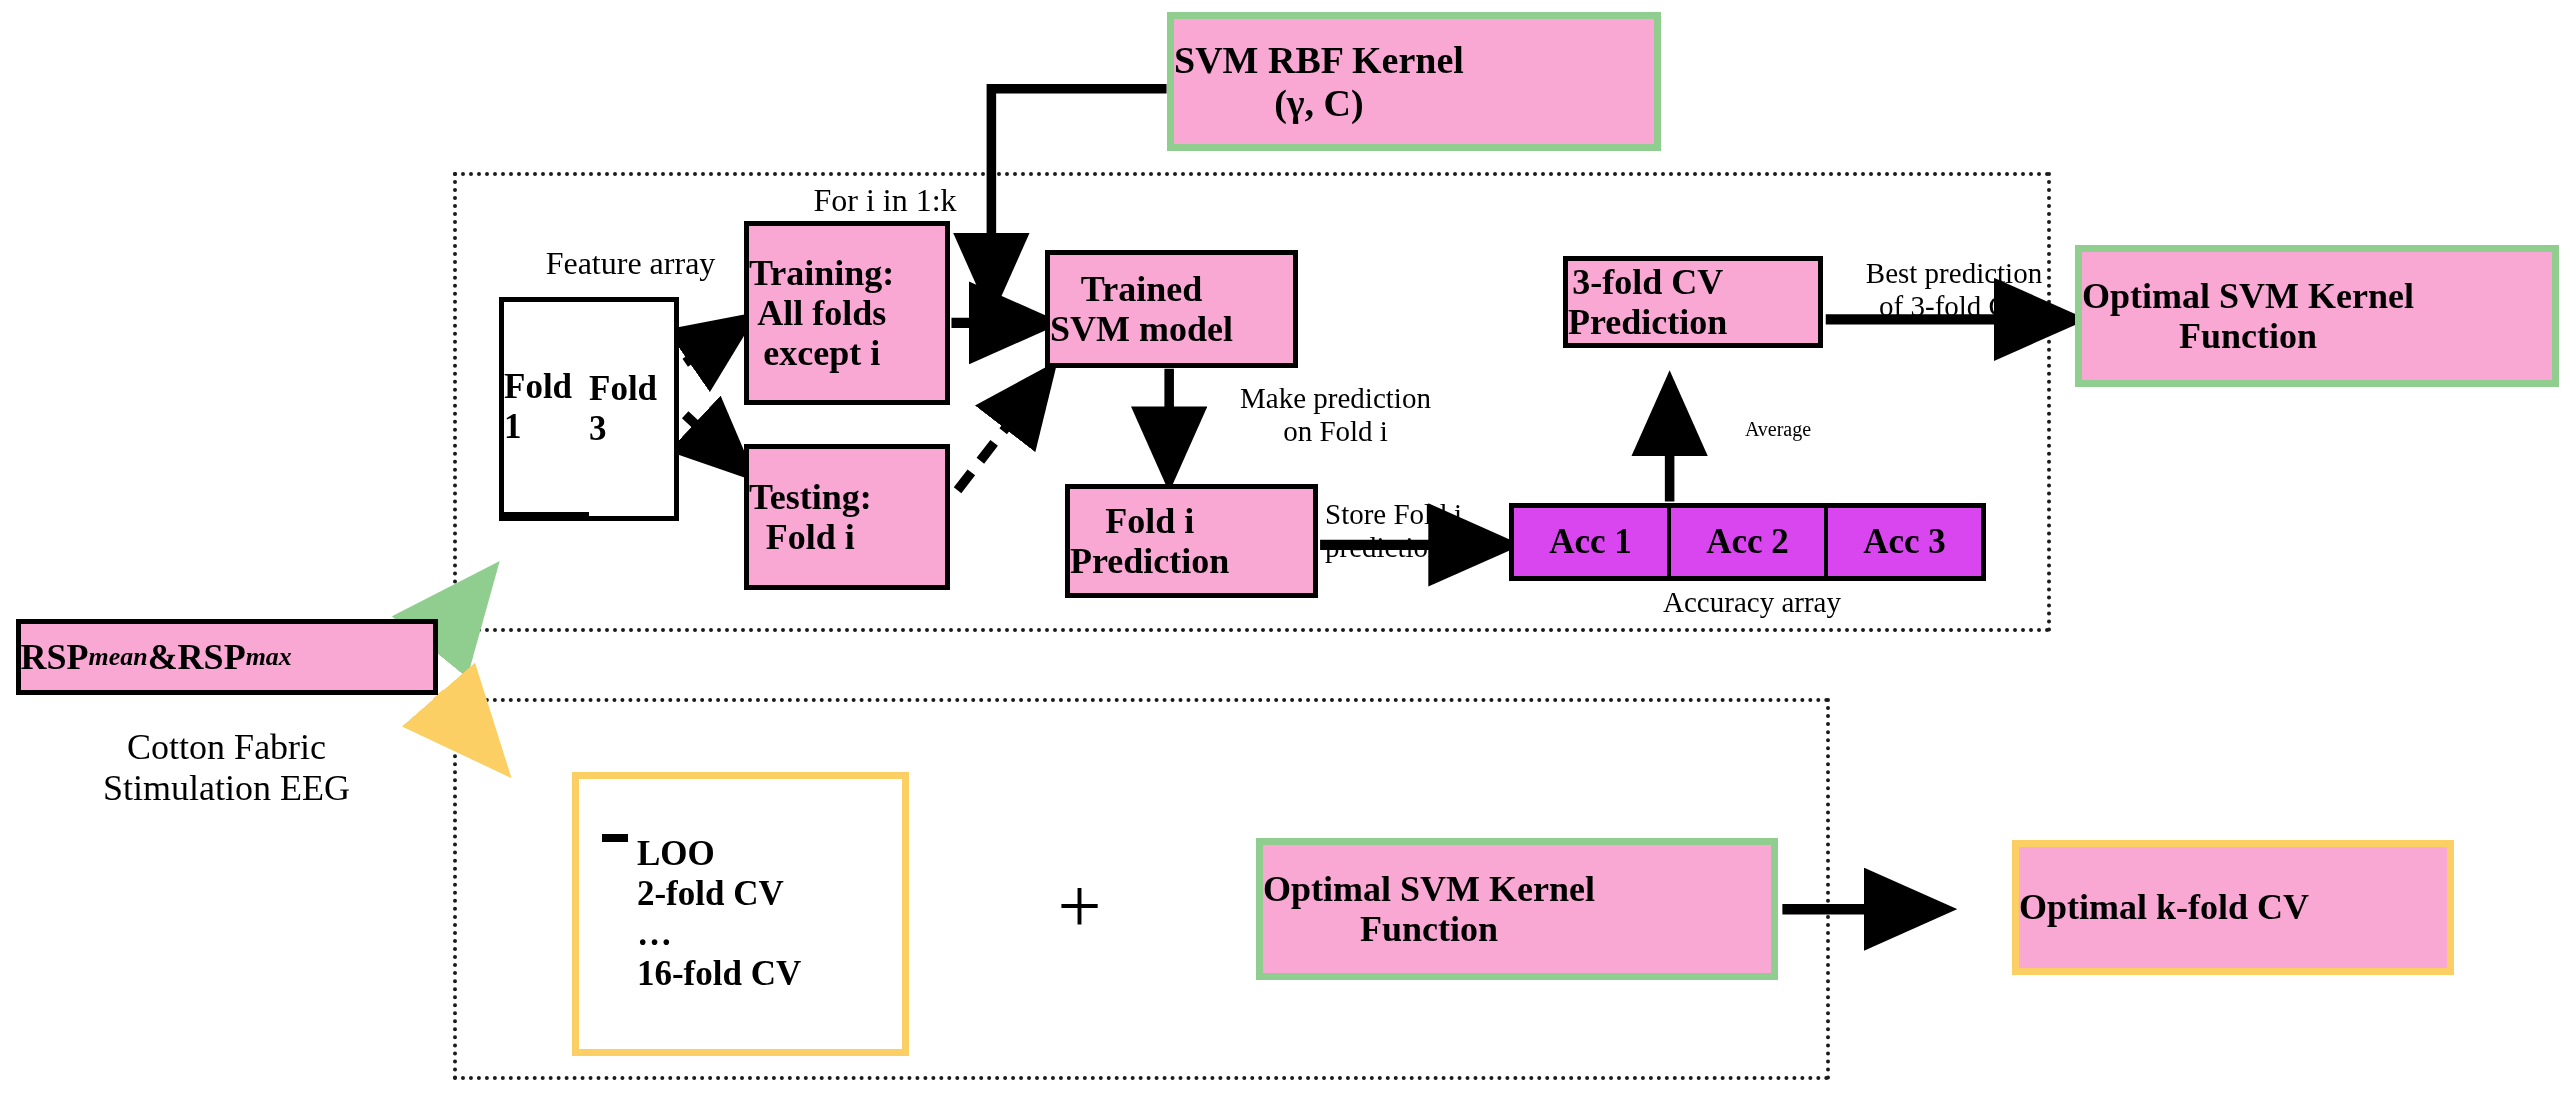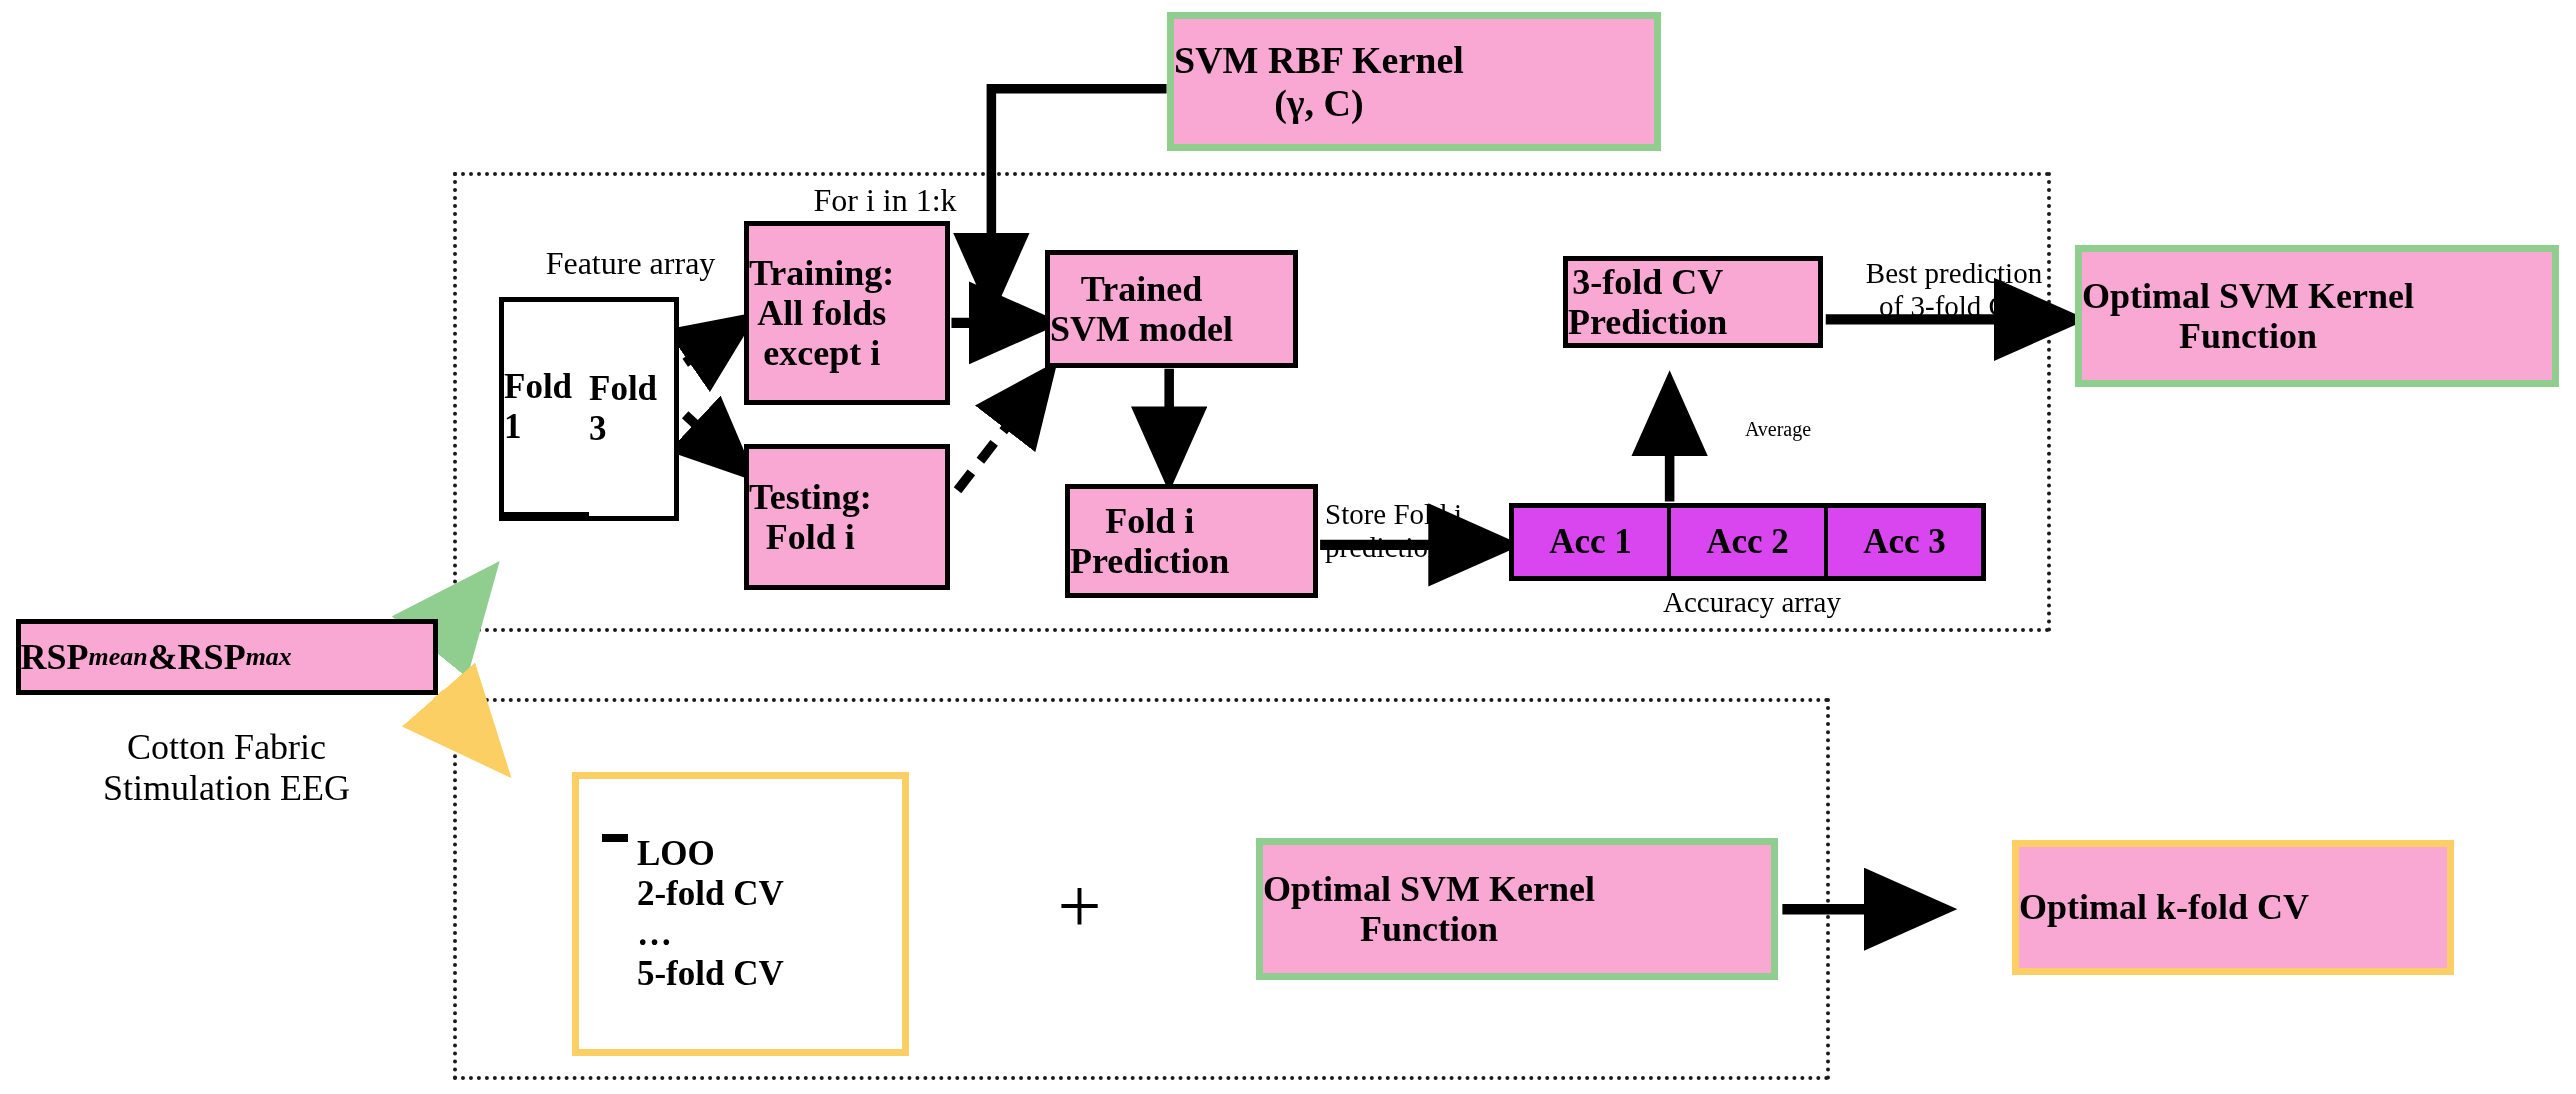--- a/index.html
+++ b/index.html
@@ -122,20 +122,22 @@
 except i</div>
 
   <div class="node blk" style="left:744px;top:444px;width:206px;height:146px;font-size:36px;
               white-space:pre-line;">Testing:
 Fold i</div>
 
   <div class="node blk" style="left:1045px;top:250px;width:253px;height:118px;font-size:36px;
               white-space:pre-line;">Trained
 SVM model</div>
 
+  <div class="lbl" style="left:1188px;top:382px;width:295px;font-size:29px;text-align:center;">Make prediction
+on Fold i</div>
 
   <div class="node blk" style="left:1065px;top:484px;width:253px;height:114px;font-size:36px;
               white-space:pre-line;">Fold i
 Prediction</div>
 
   <div class="lbl" style="left:1325px;top:498px;width:199px;font-size:29px;text-align:left;">Store Fold i
 prediction</div>
 
   <div class="accbox" style="left:1509px;top:503px;width:477px;height:78px;font-size:35px;">
     <div class="acccell">Acc 1</div>
@@ -166,21 +168,21 @@
   <div class="lbl" style="left:15.6px;top:727px;width:422px;font-size:36px;">Cotton Fabric
 Stimulation EEG</div>
 
   <div class="cvlist" style="left:572px;top:772px;width:337px;height:284px;font-size:35px;">
     <div class="cvinner">
       <div class="bracket"></div>
       <div class="cvitems">
         <div>LOO</div>
         <div>2-fold CV</div>
         <div>…</div>
-        <div>5-fold CV</div>
+        <div>16-fold CV</div>
       </div>
     </div>
   </div>
 
   <div class="plus" style="left:1032px;top:867px;width:95px;font-size:78px;text-align:center;">+</div>
 
   <div class="node green" style="left:1256px;top:838px;width:522px;height:142px;font-size:36px;
               white-space:pre-line;">Optimal SVM Kernel
 Function</div>
 

